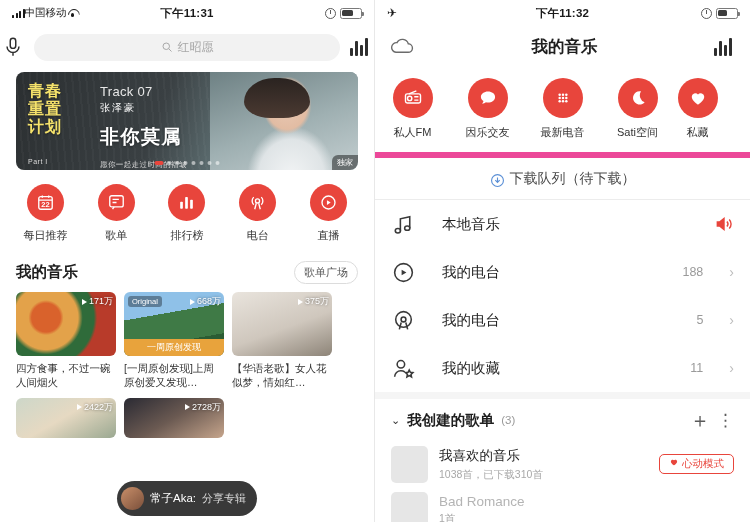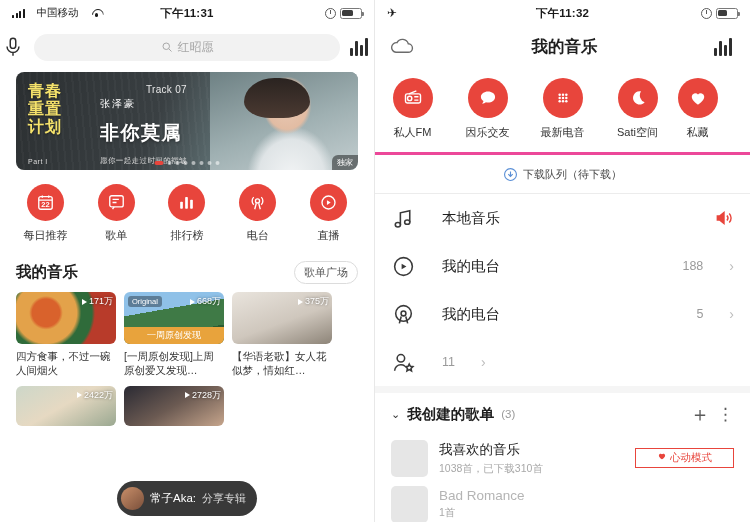--- a/index.html
+++ b/index.html
@@ -11,21 +11,21 @@
   }
   .screens { display: flex; width: 750px; height: 522px; }
   .screen { width: 375px; height: 522px; position: relative; background: #fff; overflow: hidden; }
   .screen.left { border-right: 1px solid #e8e8e8; }
 
   
   .statusbar {
     height: 26px; display: flex; align-items: center;
     padding: 0 12px; font-size: 11px; color: #1a1a1a;
   }
-  .sb-left { display: flex; align-items: center; gap: 12px; flex: 1; }
+  .sb-left { display: flex; align-items: center; gap: 0; flex: 1; }
   .sb-center { flex: 0 0 auto; font-weight: bold; font-size: 11.5px; letter-spacing: .2px;}
   .sb-right { display: flex; align-items: center; gap: 4px; flex: 1; justify-content: flex-end; }
   .sig-bars { display: flex; align-items: flex-end; gap: 1.5px; height: 9px; }
   .sig-bars i { width: 2px; background: #1a1a1a; display: block; border-radius: .5px;}
   .sig-bars i:nth-child(1){height:3px}
   .sig-bars i:nth-child(2){height:5px}
   .sig-bars i:nth-child(3){height:7px}
   .sig-bars i:nth-child(4){height:9px}
   .carrier { font-size: 10.5px; }
   .wifi { width: 12px; height: 10px; position: relative; }
@@ -71,21 +71,21 @@
     position:absolute; inset:0;
     background: repeating-linear-gradient(85deg, rgba(255,255,255,.03) 0 2px, rgba(0,0,0,0) 2px 7px);
   }
   .banner-left { position: absolute; left: 12px; top: 10px; width: 62px; }
   .bl-title {
     color: #f5e26b; font-size: 16px; font-weight: bold; line-height: 1.12;
     letter-spacing: 1px; text-shadow: 0 1px 2px rgba(0,0,0,.4);
   }
   .bl-sub { color: #ddd; font-size: 7px; margin-top: 22px; letter-spacing: .5px;}
   .banner-mid { position: absolute; left: 84px; top: 12px; }
-  .bm-track { color: #e8e8e8; font-size: 10px; letter-spacing: .3px; text-align: right;}
+  .bm-track { color: #e8e8e8; font-size: 13px; letter-spacing: .3px;}
   .bm-artist { color: #fff; font-size: 10px; margin-top: 2px; letter-spacing: 2px;}
   .bm-name {
     color: #fff; font-size: 19px; font-weight: bold; margin-top: 9px; letter-spacing: 1.5px;
     text-shadow: 0 1px 3px rgba(0,0,0,.45);
   }
   .bm-desc { color: #d8d8d8; font-size: 7.5px; margin-top: 10px; letter-spacing: .4px;}
   .banner-person {
     position: absolute; right: 0; top: 0; bottom: 0; width: 148px;
     background:
       radial-gradient(ellipse 34px 40px at 52% 34%, #e9c9b4 0%, #e2bca3 60%, rgba(226,188,163,0) 72%),
@@ -120,21 +120,21 @@
   .sec-head { display: flex; align-items: center; padding: 10px 16px 8px; }
   .sec-title { font-size: 15.5px; font-weight: bold; color: #1f1f1f; flex: 1; }
   .pill {
     border: 1px solid #dcdcdc; border-radius: 12px; font-size: 11px; color: #585858;
     padding: 3px 9px; background: #fff;
   }
 
   
   .cards { display: flex; gap: 8px; padding: 0 16px; }
   .card { width: 100px; }
-  .card-img { width: 100px; height: 52px; border-radius: 6px; position: relative; overflow: hidden; }
+  .card-img { width: 100px; height: 64px; border-radius: 6px; position: relative; overflow: hidden; }
   .play-count {
     position: absolute; right: 3px; top: 3px; color: #fff; font-size: 9px;
     display: flex; align-items: center; gap: 2px; text-shadow: 0 0 3px rgba(0,0,0,.6);
   }
   .tri { width: 0; height: 0; border-left: 5px solid #fff; border-top: 3.5px solid transparent; border-bottom: 3.5px solid transparent;}
   .card-text { font-size: 10.5px; color: #333; line-height: 1.38; margin-top: 5px; max-height: 30px; overflow: hidden; }
   .tag-orig {
     position: absolute; left: 4px; top: 4px; background: rgba(0,0,0,.35); color: #fff;
     font-size: 7.5px; padding: 1px 4px; border-radius: 3px;
   }
@@ -168,23 +168,23 @@
   .rq-item { flex: 0 0 20%; display: flex; flex-direction: column; align-items: center; gap: 7px; position: relative;}
   .rq-circ {
     width: 40px; height: 40px; border-radius: 50%; background: #e8453c;
     display: flex; align-items: center; justify-content: center; color: #fff;
   }
   .rq-circ svg { width: 20px; height: 20px; }
   .rq-label { font-size: 11px; color: #333; }
   .rq-item.clipped { flex: 0 0 12%; overflow: hidden; }
 
   .dlqueue {
-    display: flex; align-items: flex-start; justify-content: center; gap: 5px;
-    font-size: 11px; color: #4a4a4a; padding: 12px 0 11px;
-    border-bottom: 1px solid #ececec; border-top: 3px solid #ec4899; margin-top: 6px;
+    display: flex; align-items: flex-end; justify-content: center; gap: 5px;
+    font-size: 14px; color: #4a4a4a; padding: 12px 0 11px;
+    border-bottom: 1px solid #ececec; border-top: 6px solid #ec4899; margin-top: 6px;
   }
   .dlq-circ { width: 15px; height: 15px; }
 
   .rrow {
     display: flex; align-items: center; gap: 26px; padding: 0 16px; height: 48px;
   }
   .rrow .r-ico { width: 25px; height: 25px; color: #3a3a3a; flex: 0 0 25px; }
   .rrow .r-label { flex: 1; font-size: 14.5px; color: #1f1f1f; }
   .rrow .r-count { font-size: 12.5px; color: #9a9a9a; }
   .chev { color: #bdbdbd; font-size: 14px; line-height: 1; }
@@ -200,22 +200,22 @@
   .plus { font-size: 20px; color: #5a5a5a; line-height: 1; }
   .kebab { font-size: 17px; color: #5a5a5a; line-height: 1; letter-spacing: 0; }
 
   .plrow { display: flex; align-items: center; gap: 11px; padding: 0 16px; height: 46px; }
   .pl-cover { width: 37px; height: 37px; border-radius: 5px; background: #e6e6e6; flex: 0 0 37px;}
   .pl-texts { flex: 1; min-width: 0;}
   .pl-name { font-size: 13.5px; color: #1f1f1f; }
   .pl-name.dim { color: #b4b4b4; }
   .pl-meta { font-size: 10.5px; color: #a8a8a8; margin-top: 3px; }
   .heart-pill {
-    border: 1px solid #e8453c; color: #e8453c; border-radius: 0;
-    font-size: 10.5px; padding: 2px 21px; display: flex; align-items: flex-start; gap: 3px;
+    border: 1px solid #e8453c; color: #e8453c; border-radius: 5px;
+    font-size: 10.5px; padding: 2px 9px; display: flex; align-items: flex-start; gap: 3px;
   }
   .heart-pill svg { width: 10px; height: 10px; }
 </style>
 </head>
 <body>
 
 <div class="screens">
 
   <div class="screen left">
 
@@ -541,20 +541,21 @@
     </div>
 
     <div class="rrow">
       <span class="r-ico">
         <svg viewBox="0 0 24 24" fill="none" stroke="currentColor" stroke-width="1.5">
             <circle cx="9.5" cy="8" r="3.6"></circle>
             <path d="M3.5 20c0-3.4 2.7-5.8 6-5.8 1.4 0 2.7.4 3.7 1.1"></path>
             <path d="m17.5 13.5 1.1 2.2 2.4.3-1.8 1.7.5 2.4-2.2-1.2-2.2 1.2.5-2.4-1.8-1.7 2.4-.3z"></path>
           </svg>
       </span>
+      <span class="r-label">我的收藏</span>
       <span class="r-count">11</span>
       <span class="chev">›</span>
     </div>
 
     <div class="divider-thick"></div>
 
     <div class="created-head">
       <span class="ch-caret">⌄</span>
       <span class="ch-title">我创建的歌单</span>
       <span class="ch-count">(3)</span>

